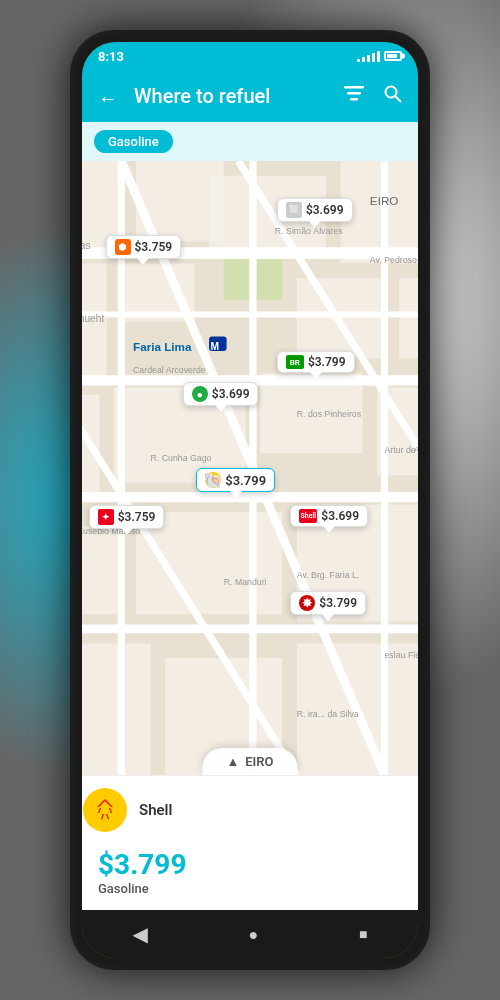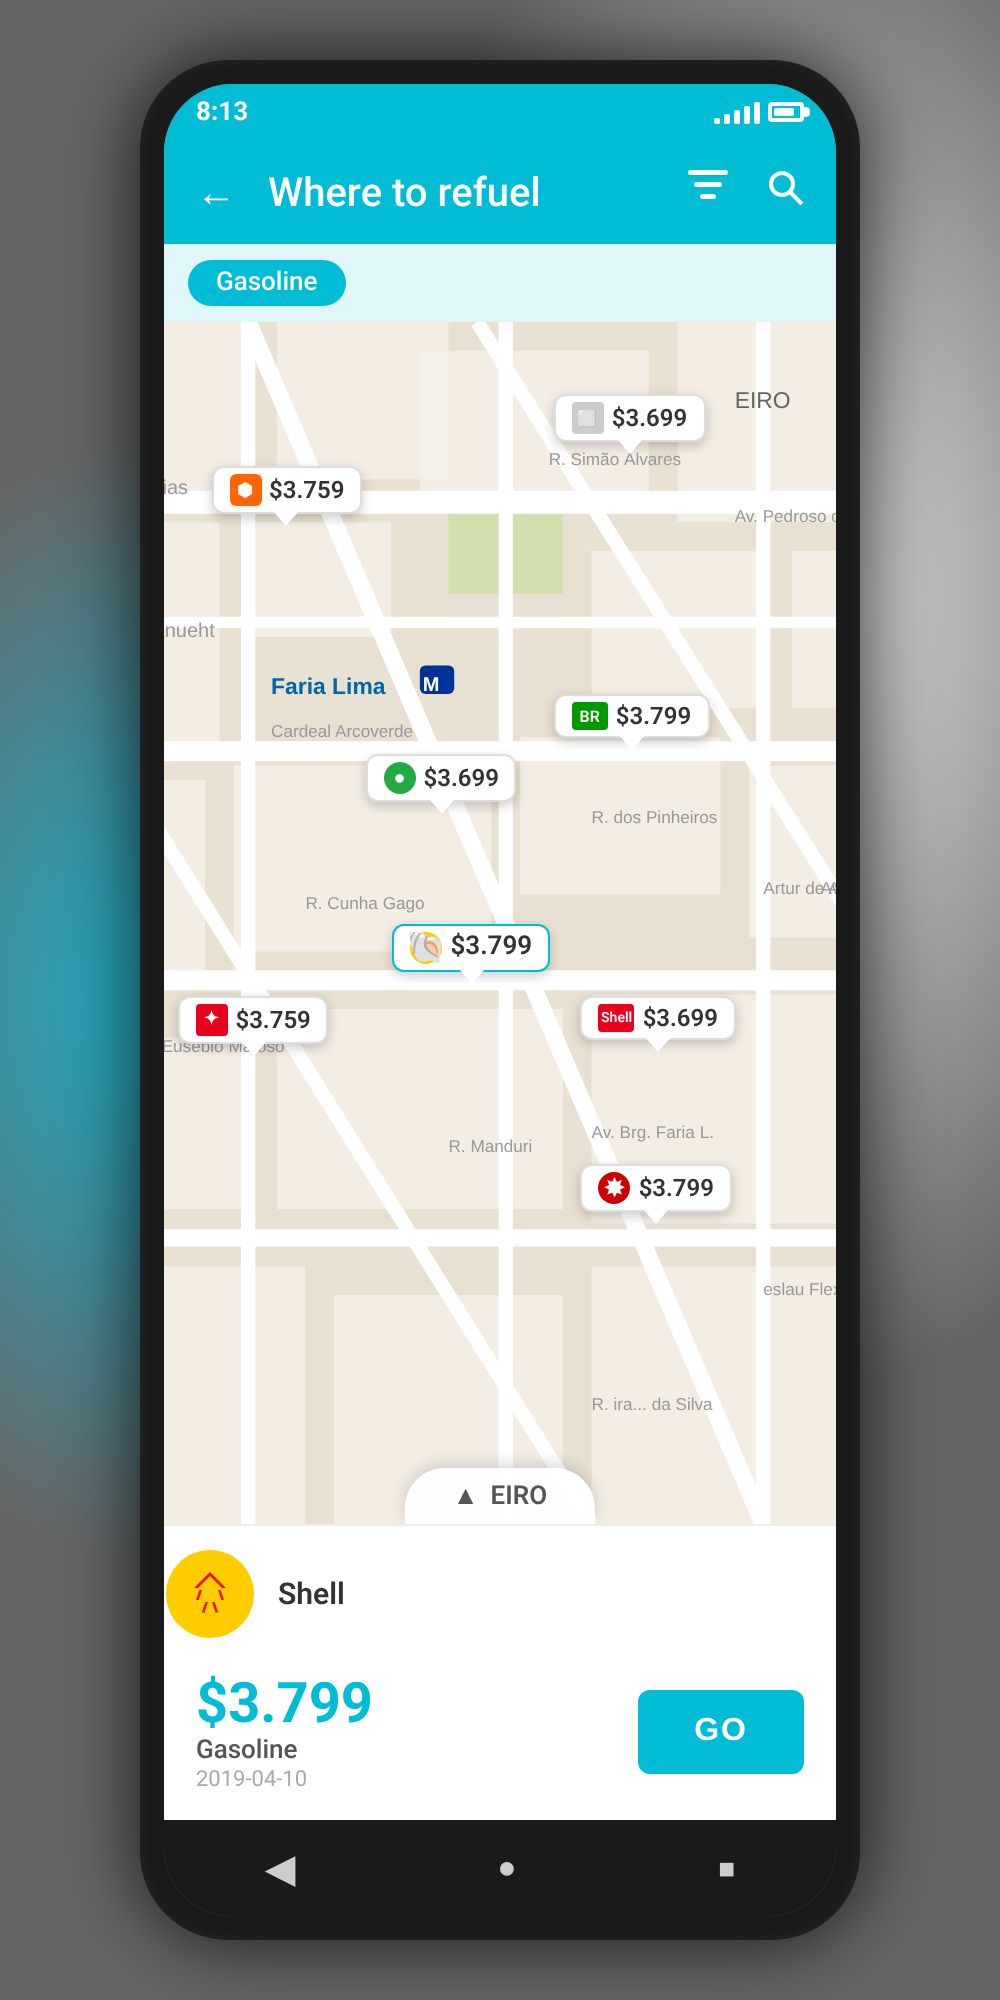--- a/index.html
+++ b/index.html
@@ -471,24 +471,22 @@
         </div>
         <div class="station-details">
           <div class="station-name">Shell</div>
         </div>
       </div>
       <div class="price-row">
         <div class="price-main">
           <div class="price-value">$3.799</div>
           <div style="display:flex;flex-direction:column;">
             <span class="price-fuel-type">Gasoline</span>
-            <span class="price-date">2019-04-10</span>
           </div>
         </div>
-        <button class="go-button">GO</button>
       </div>
     </div>
 
     <div class="nav-bar">
       <span class="nav-btn">◀</span>
       <span class="nav-btn" style="font-size:16px;">●</span>
       <span class="nav-btn" style="font-size:14px;">■</span>
     </div>
 
   </div>

